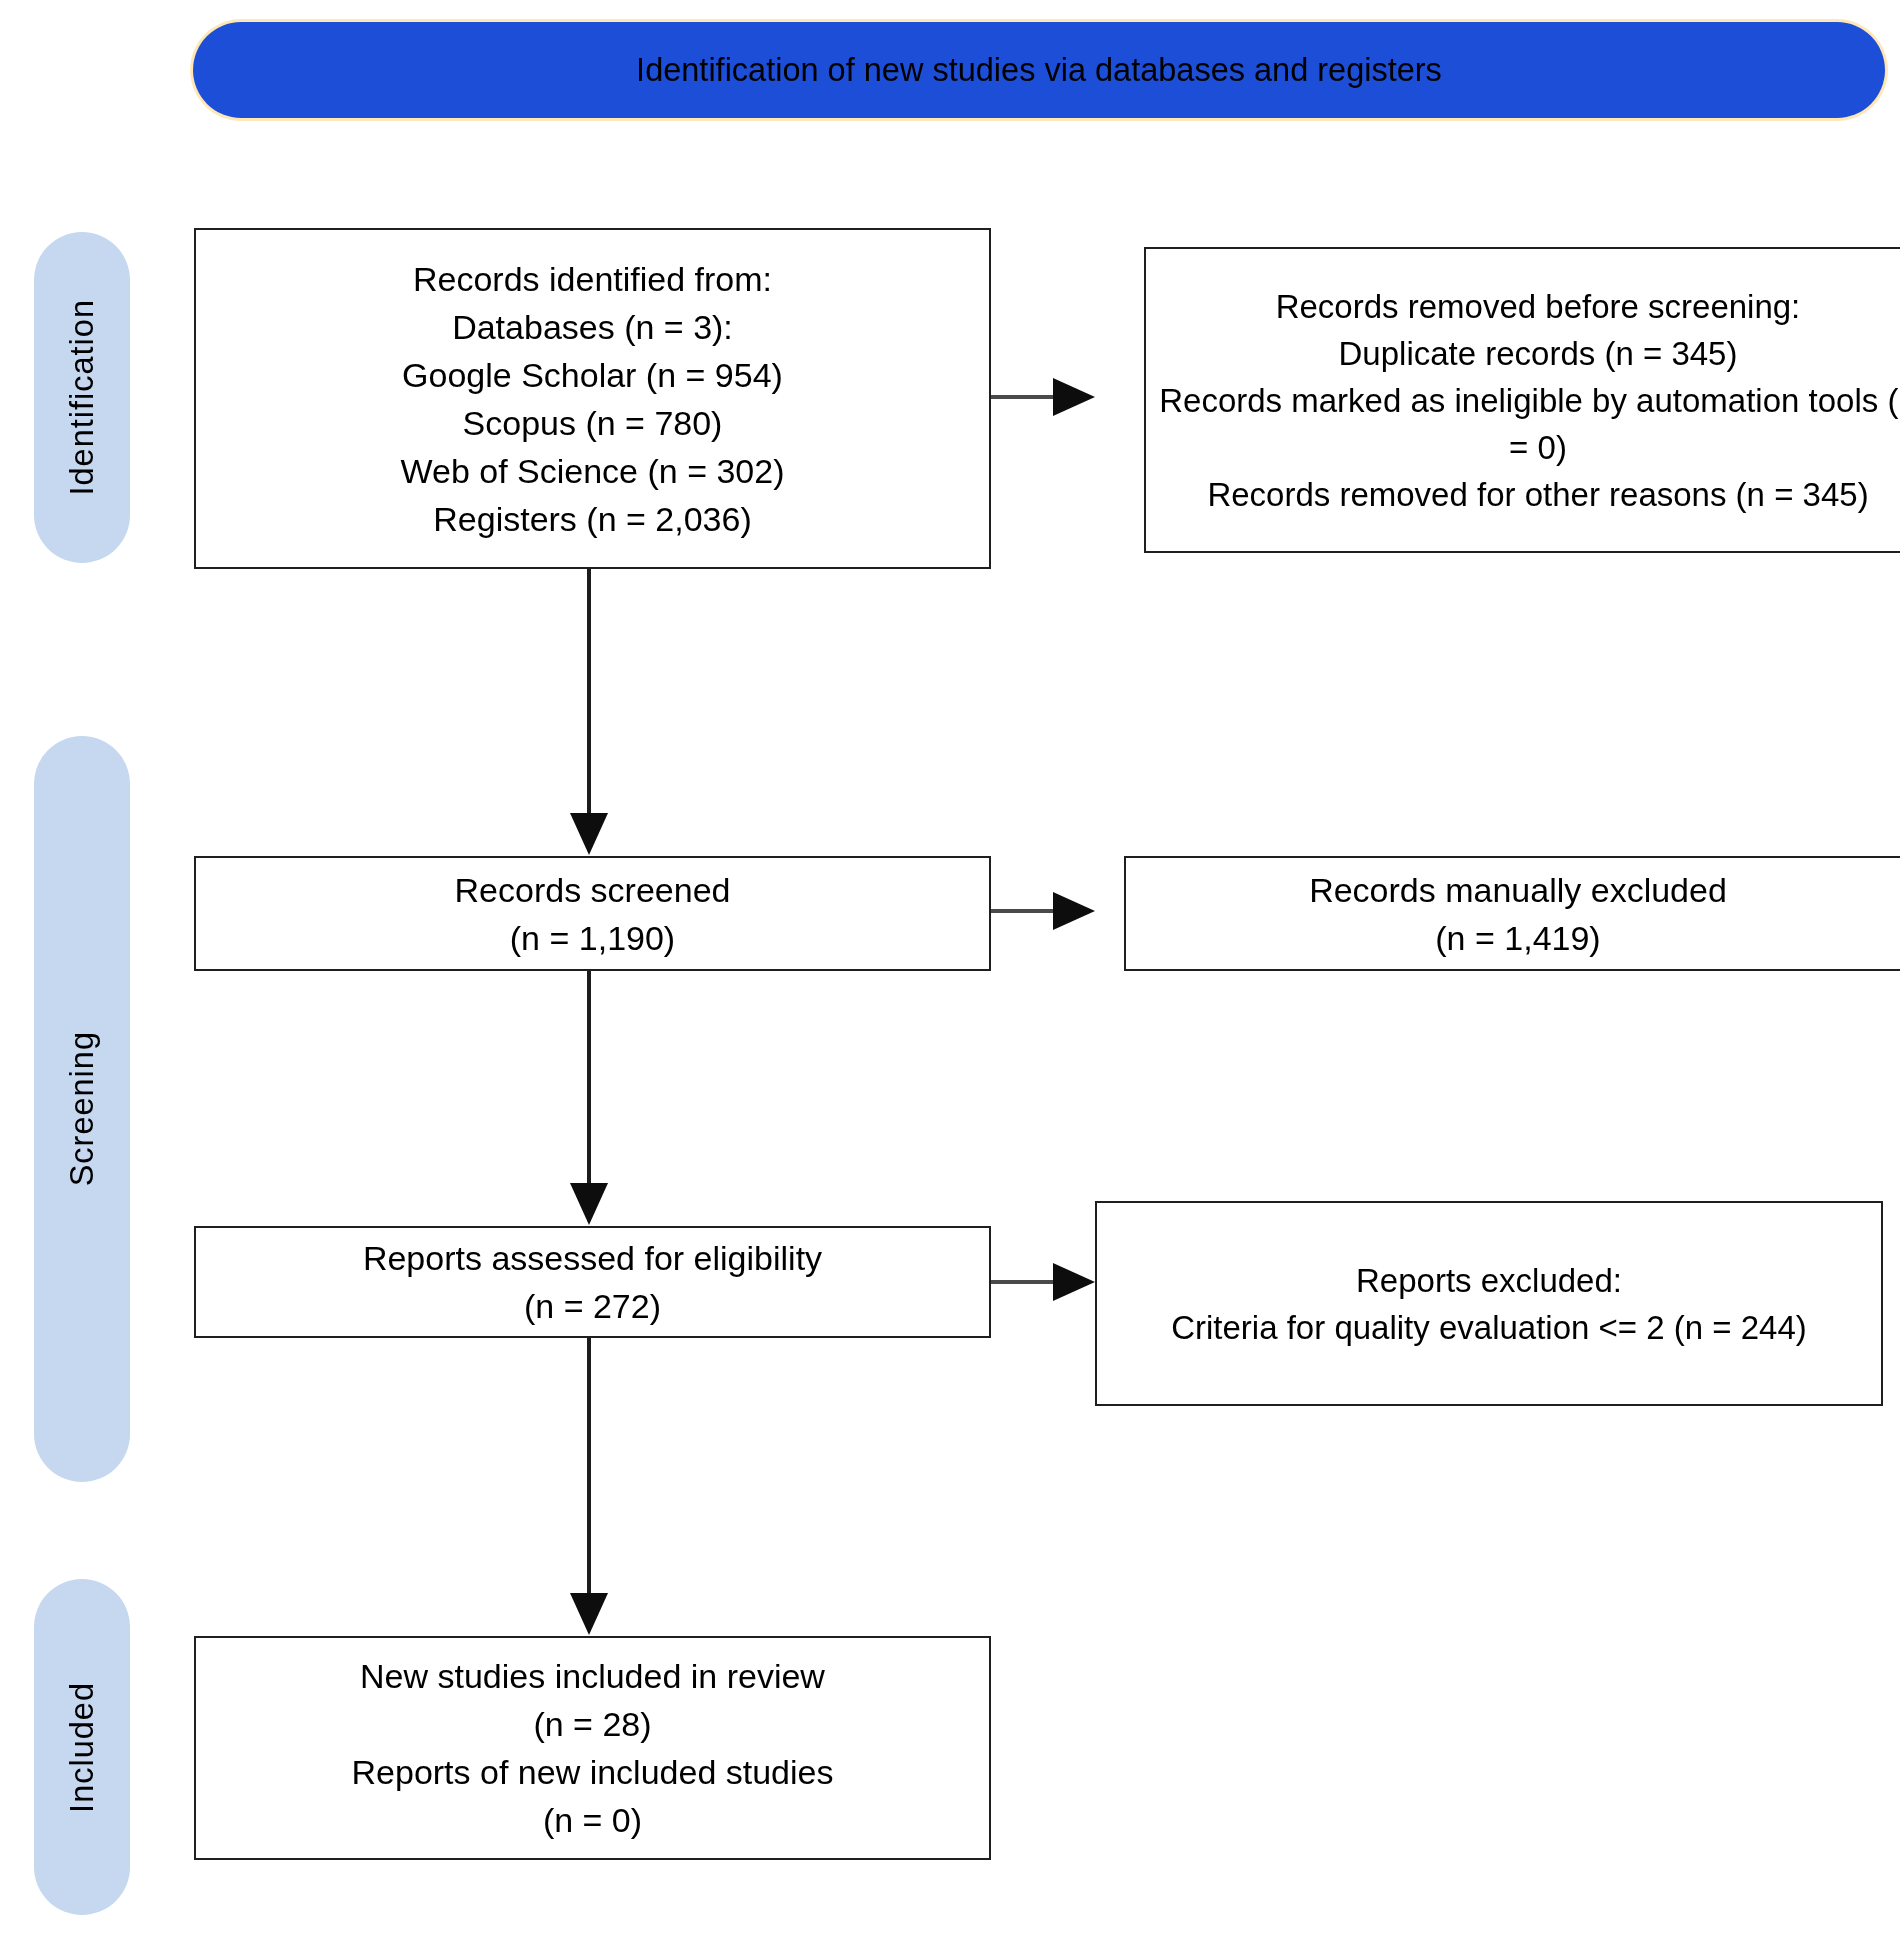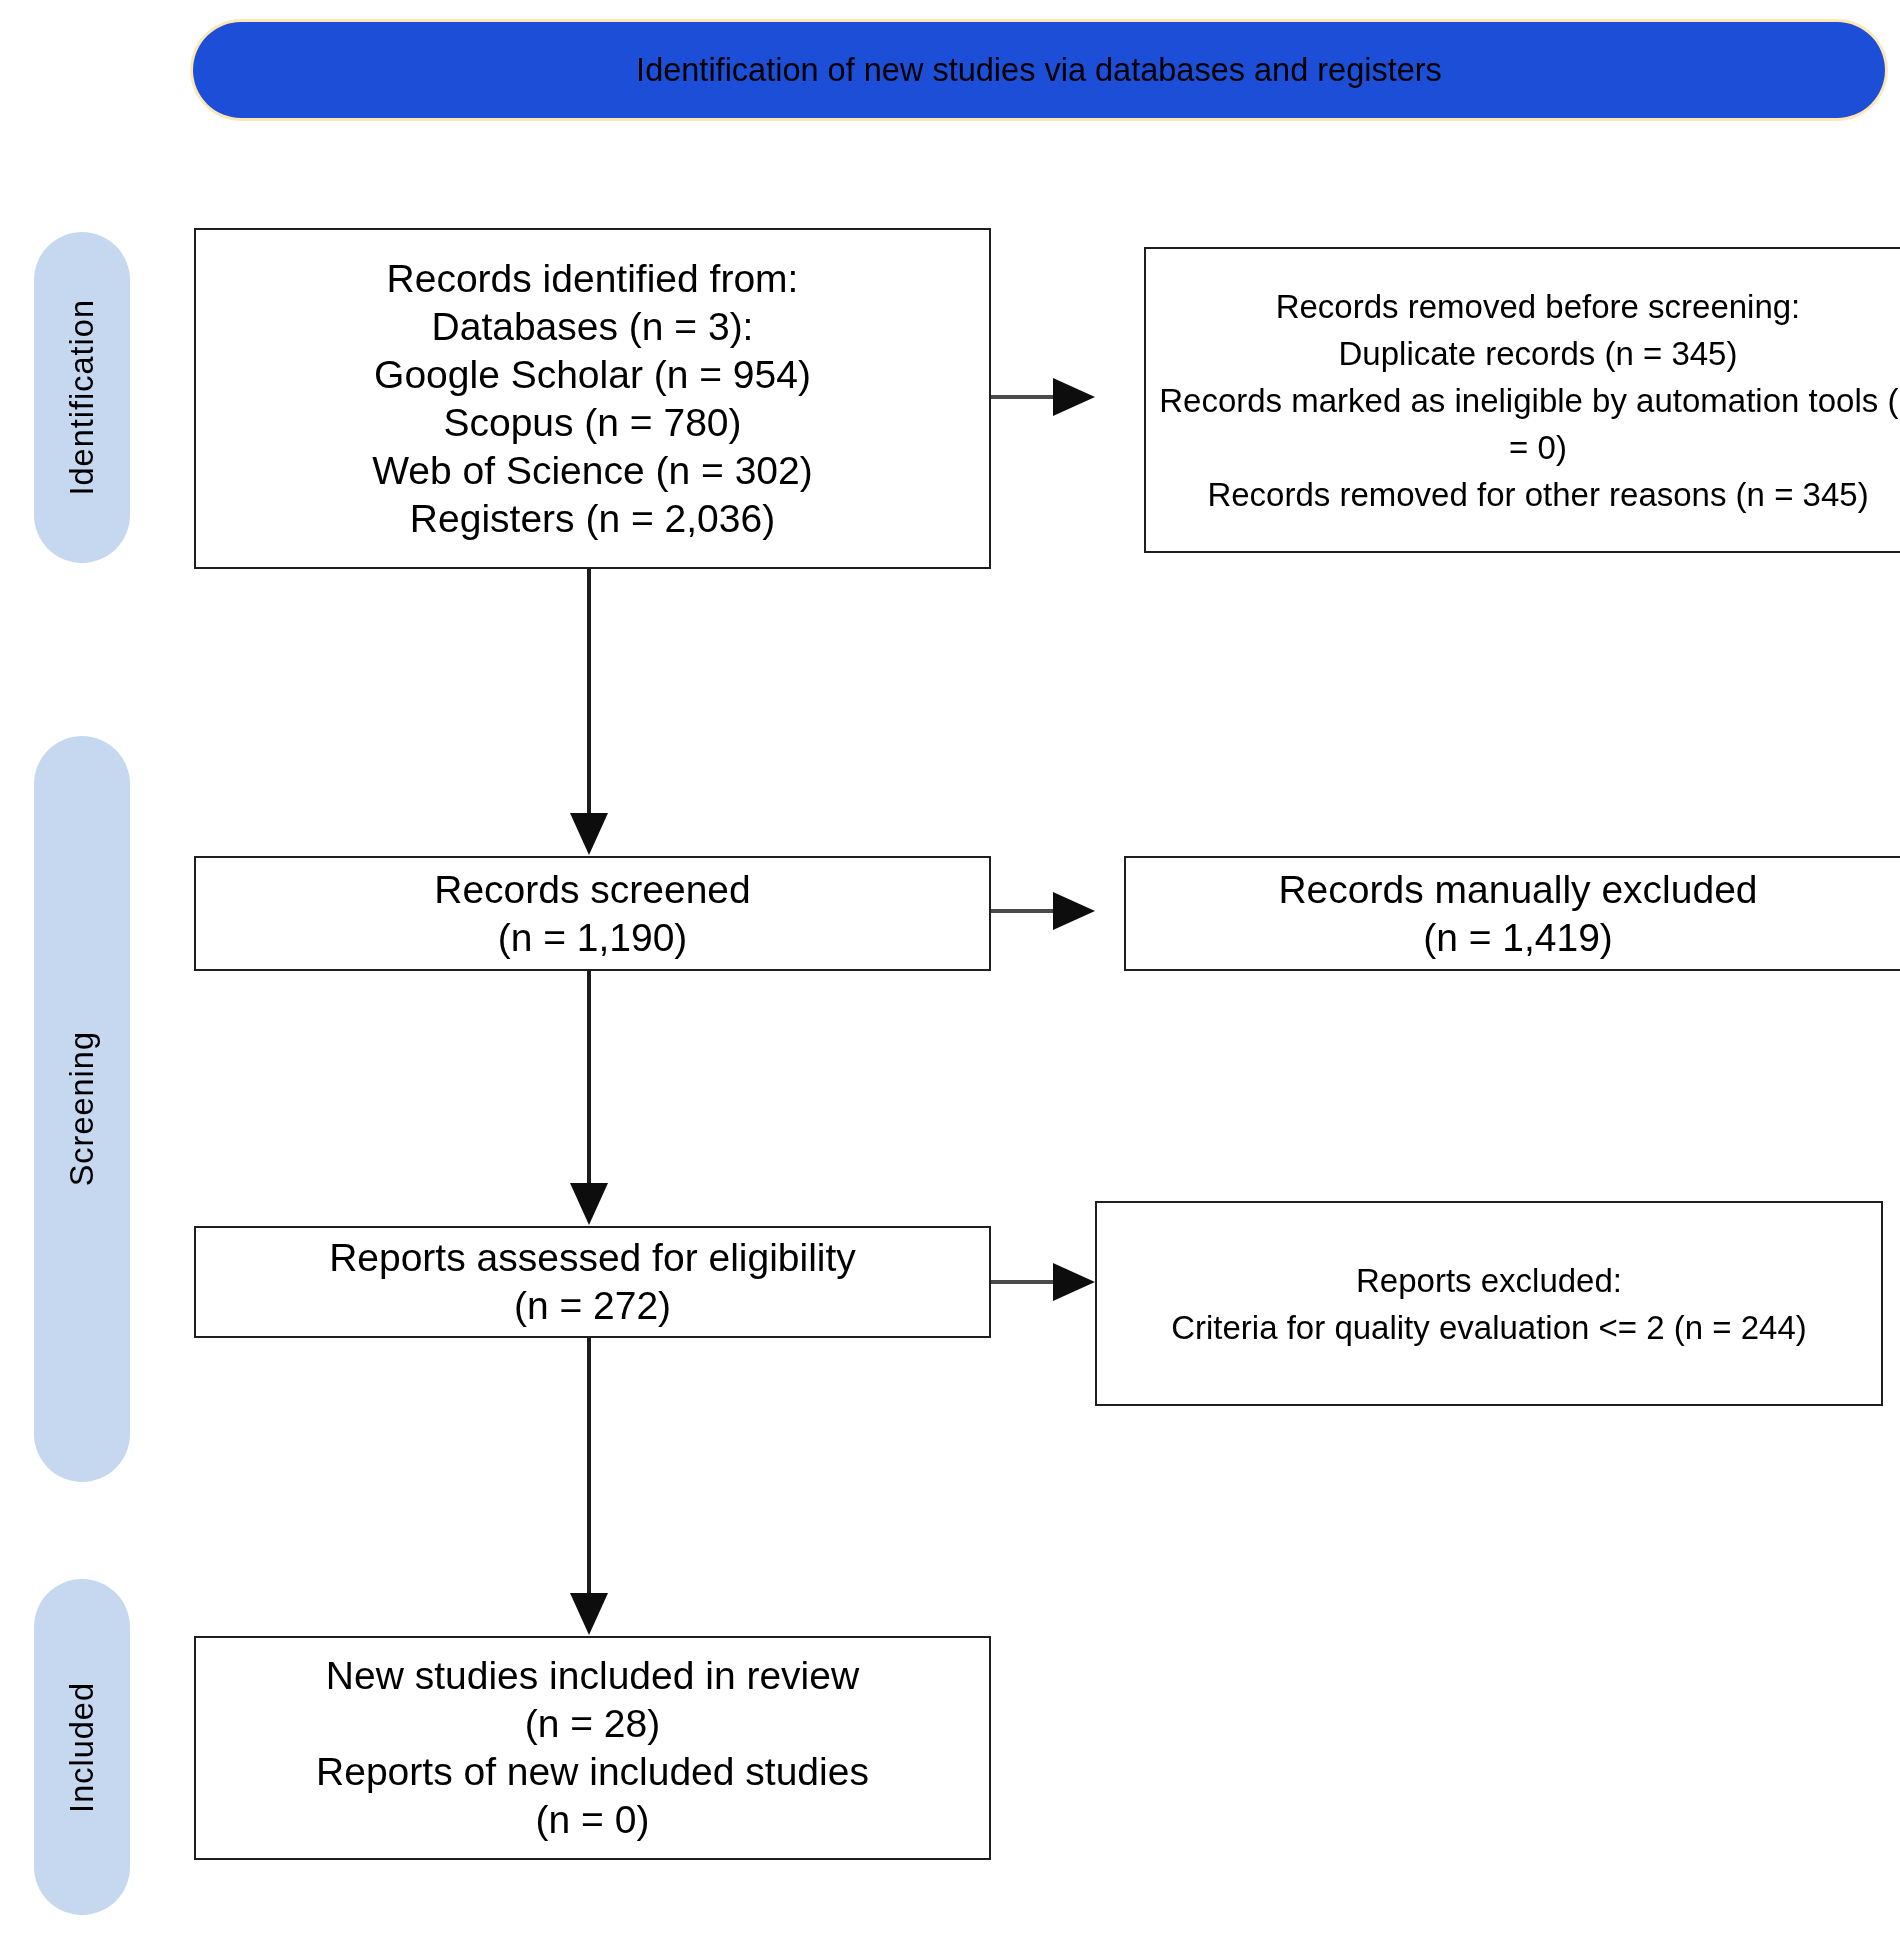--- a/index.html
+++ b/index.html
@@ -59,21 +59,21 @@
     background: #ffffff;
     border: 2.9px solid #1f1f1f;
     box-sizing: border-box;
     display: flex;
     align-items: center;
     justify-content: center;
     text-align: center;
   }
   .fbox .box-text {
     white-space: pre-line;
-    font-size: 39px;
+    font-size: 34px;
     line-height: 48px;
     padding: 5.7px 11.5px;
   }
   .box-records-identified        { left: 194px;  top: 228px;  width: 797px; height: 341px; }
   .box-records-removed           { left: 1144px; top: 247px;  width: 788px; height: 306px; }
   .box-records-screened          { left: 194px;  top: 856px;  width: 797px; height: 115px; }
   .box-records-manually-excluded { left: 1124px; top: 856px;  width: 788px; height: 115px; }
   .box-reports-assessed          { left: 194px;  top: 1226px; width: 797px; height: 112px; }
   .box-reports-excluded          { left: 1095px; top: 1201px; width: 788px; height: 205px; }
   .box-new-studies-included      { left: 194px;  top: 1636px; width: 797px; height: 224px; }

